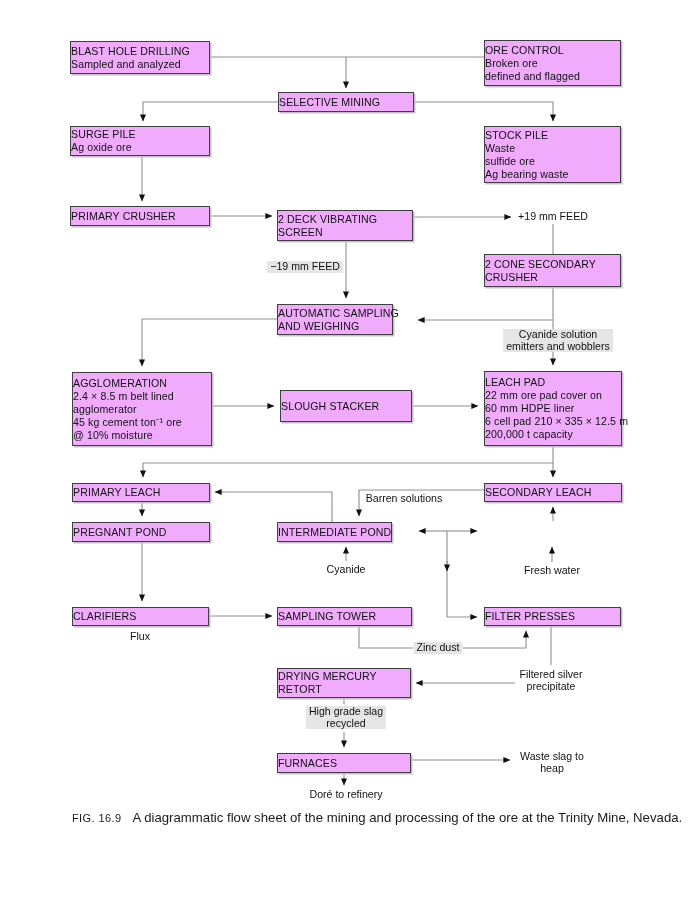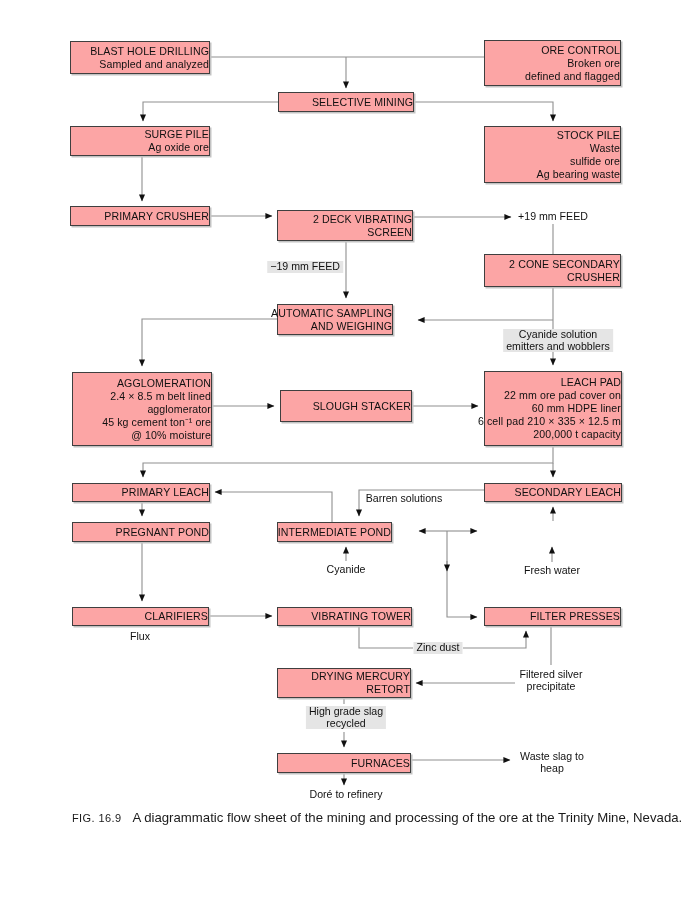--- a/index.html
+++ b/index.html
@@ -1,21 +1,21 @@
 <!DOCTYPE html>
 <html><head>
 <meta charset="utf-8">
 <style>
   html,body{margin:0;padding:0;background:#ffffff;}
   #page{position:relative;width:691px;height:900px;background:#ffffff;overflow:hidden;
         font-family:"Liberation Sans",sans-serif;color:#111;}
   svg.wires{position:absolute;left:0;top:0;z-index:1;}
-  .box{position:absolute;z-index:2;box-sizing:border-box;background:#fca5a5;
+  .box{position:absolute;z-index:2;box-sizing:border-box;background:#f0abfc;
        border:1.4px solid #3f3f3f;box-shadow:1.5px 1.5px 0 #c3c3c3;
-       display:flex;flex-direction:column;align-items:flex-end;justify-content:center;
+       display:flex;flex-direction:column;align-items:flex-start;justify-content:center;
        text-align:center;font-size:10.6px;line-height:13px;letter-spacing:0.1px;}
   .box .bl{white-space:nowrap;}
   .lbl{position:absolute;z-index:3;font-size:10.6px;line-height:11.5px;text-align:center;
        white-space:nowrap;transform:translateX(-50%);}
   .lbl.bg{background:#e5e5e5;padding:0 3px;}
   .lbl.right-anchor{transform:translateX(-100%);}
   .caption{position:absolute;left:72px;top:810px;z-index:3;white-space:nowrap;
            font-family:Liberation Sans, sans-serif;font-size:13.2px;color:#1a1a1a;}
   .caption .figlabel{font-size:11px;letter-spacing:0.4px;margin-right:11px;}
 </style>
@@ -134,21 +134,21 @@
   <div class="box" style="left:72px;top:522px;width:138px;height:20px">
     <div class="bl">PREGNANT POND</div>
   </div>
   <div class="box" style="left:277px;top:522px;width:115px;height:20px">
     <div class="bl">INTERMEDIATE POND</div>
   </div>
   <div class="box" style="left:72px;top:607px;width:137px;height:19px">
     <div class="bl">CLARIFIERS</div>
   </div>
   <div class="box" style="left:277px;top:607px;width:135px;height:19px">
-    <div class="bl">VIBRATING TOWER</div>
+    <div class="bl">SAMPLING TOWER</div>
   </div>
   <div class="box" style="left:484px;top:607px;width:137px;height:19px">
     <div class="bl">FILTER PRESSES</div>
   </div>
   <div class="box" style="left:277px;top:668px;width:134px;height:30px">
     <div class="bl">DRYING MERCURY</div>
     <div class="bl">RETORT</div>
   </div>
   <div class="box" style="left:277px;top:753px;width:134px;height:20px">
     <div class="bl">FURNACES</div>

